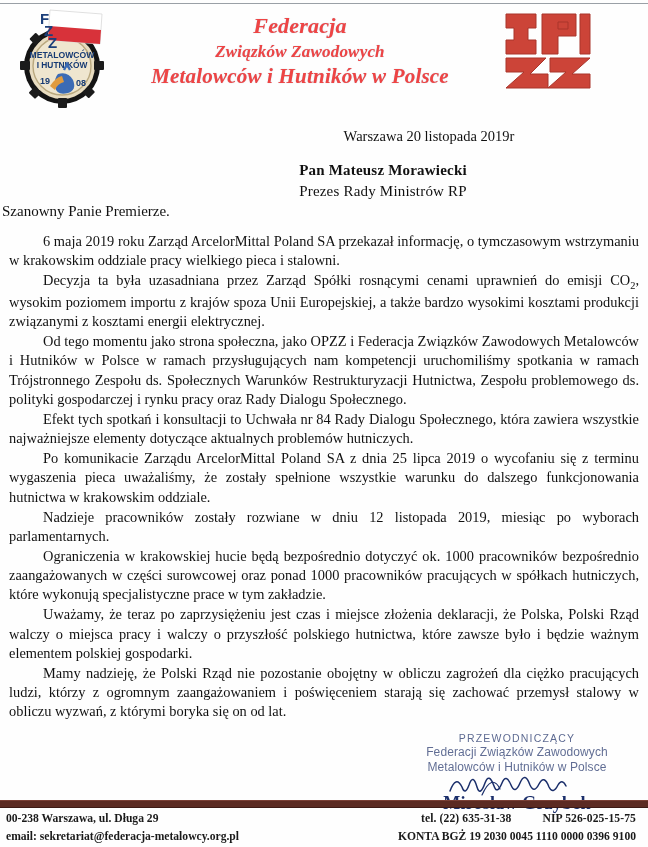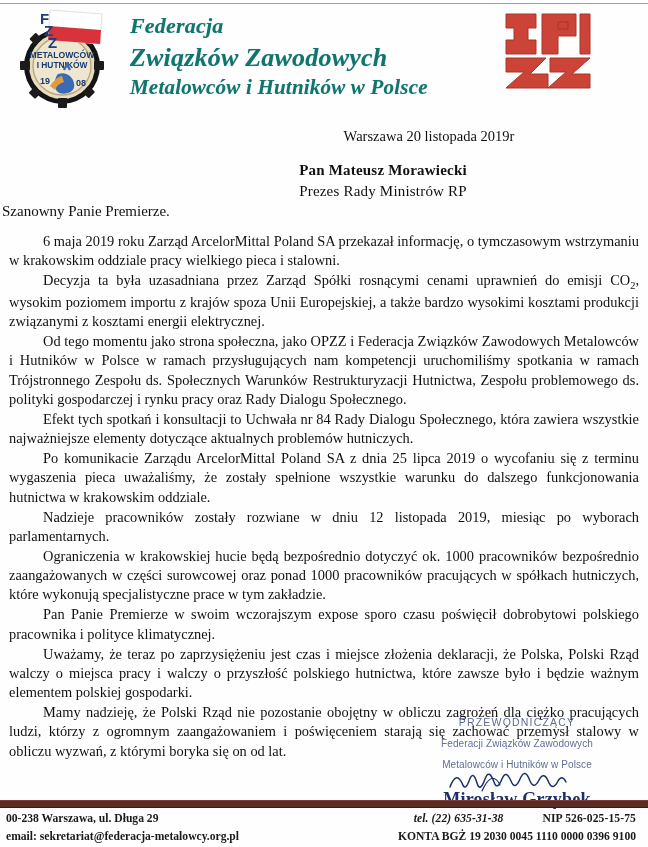--- a/index.html
+++ b/index.html
@@ -47,30 +47,30 @@
     height: 100px;
   }
   .badge svg { display: block; }
 
   
   .org-title {
     position: absolute;
     left: 130px;
     top: 6px;
     width: 340px;
-    text-align: left;
+    text-align: center;
     font-weight: bold;
     font-style: italic;
-    color: #0f766e;
+    color: #ef4444;
     line-height: 1.30;
     letter-spacing: .2px;
     text-shadow: 0 0 1px rgba(46,95,138,.35);
   }
   .org-title .l1 { font-size: 22px; }
-  .org-title .l2 { font-size: 26px; }
+  .org-title .l2 { font-size: 17px; }
   .org-title .l3 { font-size: 21px; }
 
   
   .opzz {
     position: absolute;
     right: 54px;
     top: 4px;
     width: 92px;
     height: 84px;
   }
@@ -132,28 +132,29 @@
     width: 238px;
     text-align: center;
     color: #1b2f6b;
   }
   .stamp-title {
     font-family: "Liberation Sans", "DejaVu Sans", sans-serif;
     font-size: 10.5px;
     letter-spacing: 1.2px;
     color: #3a4a7a;
     opacity: .82;
+    margin-top: 16px;
   }
   .stamp-line {
     font-family: "Liberation Sans", "DejaVu Sans", sans-serif;
-    font-size: 10px;
+    font-size: 12px;
     letter-spacing: .1px;
     color: #3a4a7a;
     opacity: .80;
-    margin-top: 10px;
+    margin-top: 1px;
   }
   .scribble {
     height: 26px;
     margin-top: -3px;
   }
   .scribble svg { display: block; margin: 0 auto; }
   .sig-name {
     font-weight: bold;
     font-size: 18px;
     color: #1b2f6b;
@@ -189,21 +190,21 @@
     line-height: 1.52;
   }
   .foot-right {
     position: absolute;
     right: 8px;
     top: 0;
     text-align: right;
     line-height: 1.52;
   }
   .foot-right .r1 { letter-spacing: .1px; }
-  .foot-right .tel { margin-right: 36px; font-style: italic; }
+  .foot-right .tel { margin-right: 28px; }
 </style>
 </head>
 <body>
 
 <div class="page">
 
   <div class="top-rule"></div>
 
   <div class="header">
 
@@ -281,21 +282,20 @@
   <div class="salutation">Szanowny Panie Premierze.</div>
 
   <div class="body-copy" id="body-copy">
       <p>6 maja 2019 roku Zarząd ArcelorMittal Poland SA przekazał informację, o tymczasowym wstrzymaniu w krakowskim oddziale pracy wielkiego pieca i stalowni.</p>
       <p>Decyzja ta była uzasadniana przez Zarząd Spółki rosnącymi cenami uprawnień do emisji CO<sub>2</sub>, wysokim poziomem importu z krajów spoza Unii Europejskiej, a także bardzo wysokimi kosztami produkcji związanymi z kosztami energii elektrycznej.</p>
       <p>Od tego momentu jako strona społeczna, jako OPZZ i Federacja Związków Zawodowych Metalowców i Hutników w Polsce w ramach przysługujących nam kompetencji  uruchomiliśmy spotkania w ramach Trójstronnego Zespołu ds. Społecznych Warunków Restrukturyzacji Hutnictwa, Zespołu problemowego ds. polityki gospodarczej i rynku pracy oraz Rady Dialogu Społecznego.</p>
       <p>Efekt tych spotkań i konsultacji to Uchwała nr 84 Rady Dialogu Społecznego, która zawiera wszystkie najważniejsze elementy dotyczące aktualnych problemów hutniczych.</p>
       <p>Po komunikacie Zarządu ArcelorMittal Poland SA z dnia 25 lipca 2019  o wycofaniu się z terminu wygaszenia pieca uważaliśmy, że zostały spełnione wszystkie warunku do dalszego funkcjonowania hutnictwa w krakowskim oddziale.</p>
       <p>Nadzieje pracowników zostały rozwiane w dniu 12 listopada 2019, miesiąc po wyborach parlamentarnych.</p>
       <p>Ograniczenia w krakowskiej hucie będą bezpośrednio dotyczyć ok. 1000 pracowników bezpośrednio zaangażowanych w części surowcowej oraz ponad 1000 pracowników pracujących w spółkach hutniczych, które wykonują specjalistyczne prace w tym zakładzie.</p>
-      <p>Pan Panie Premierze w swoim wczorajszym expose sporo czasu poświęcił dobrobytowi polskiego pracownika i polityce klimatycznej.</p>
       <p>Uważamy, że teraz po zaprzysiężeniu jest czas i miejsce złożenia deklaracji, że Polska, Polski Rząd walczy o miejsca pracy i walczy o przyszłość polskiego hutnictwa, które zawsze było i będzie ważnym elementem polskiej gospodarki.</p>
       <p>Mamy nadzieję, że Polski Rząd nie pozostanie obojętny w obliczu zagrożeń dla ciężko pracujących ludzi, którzy z ogromnym zaangażowaniem i poświęceniem starają się zachować przemysł stalowy w obliczu wyzwań, z którymi boryka się on od lat.</p>
     </div>
 
   <div class="signature">
     <div class="stamp-title">PRZEWODNICZĄCY</div>
     <div class="stamp-line">Federacji Związków Zawodowych</div>
     <div class="stamp-line">Metalowców i Hutników w Polsce</div>
     <div class="scribble">
       <svg width="150" height="26" viewBox="0 0 150 26">

